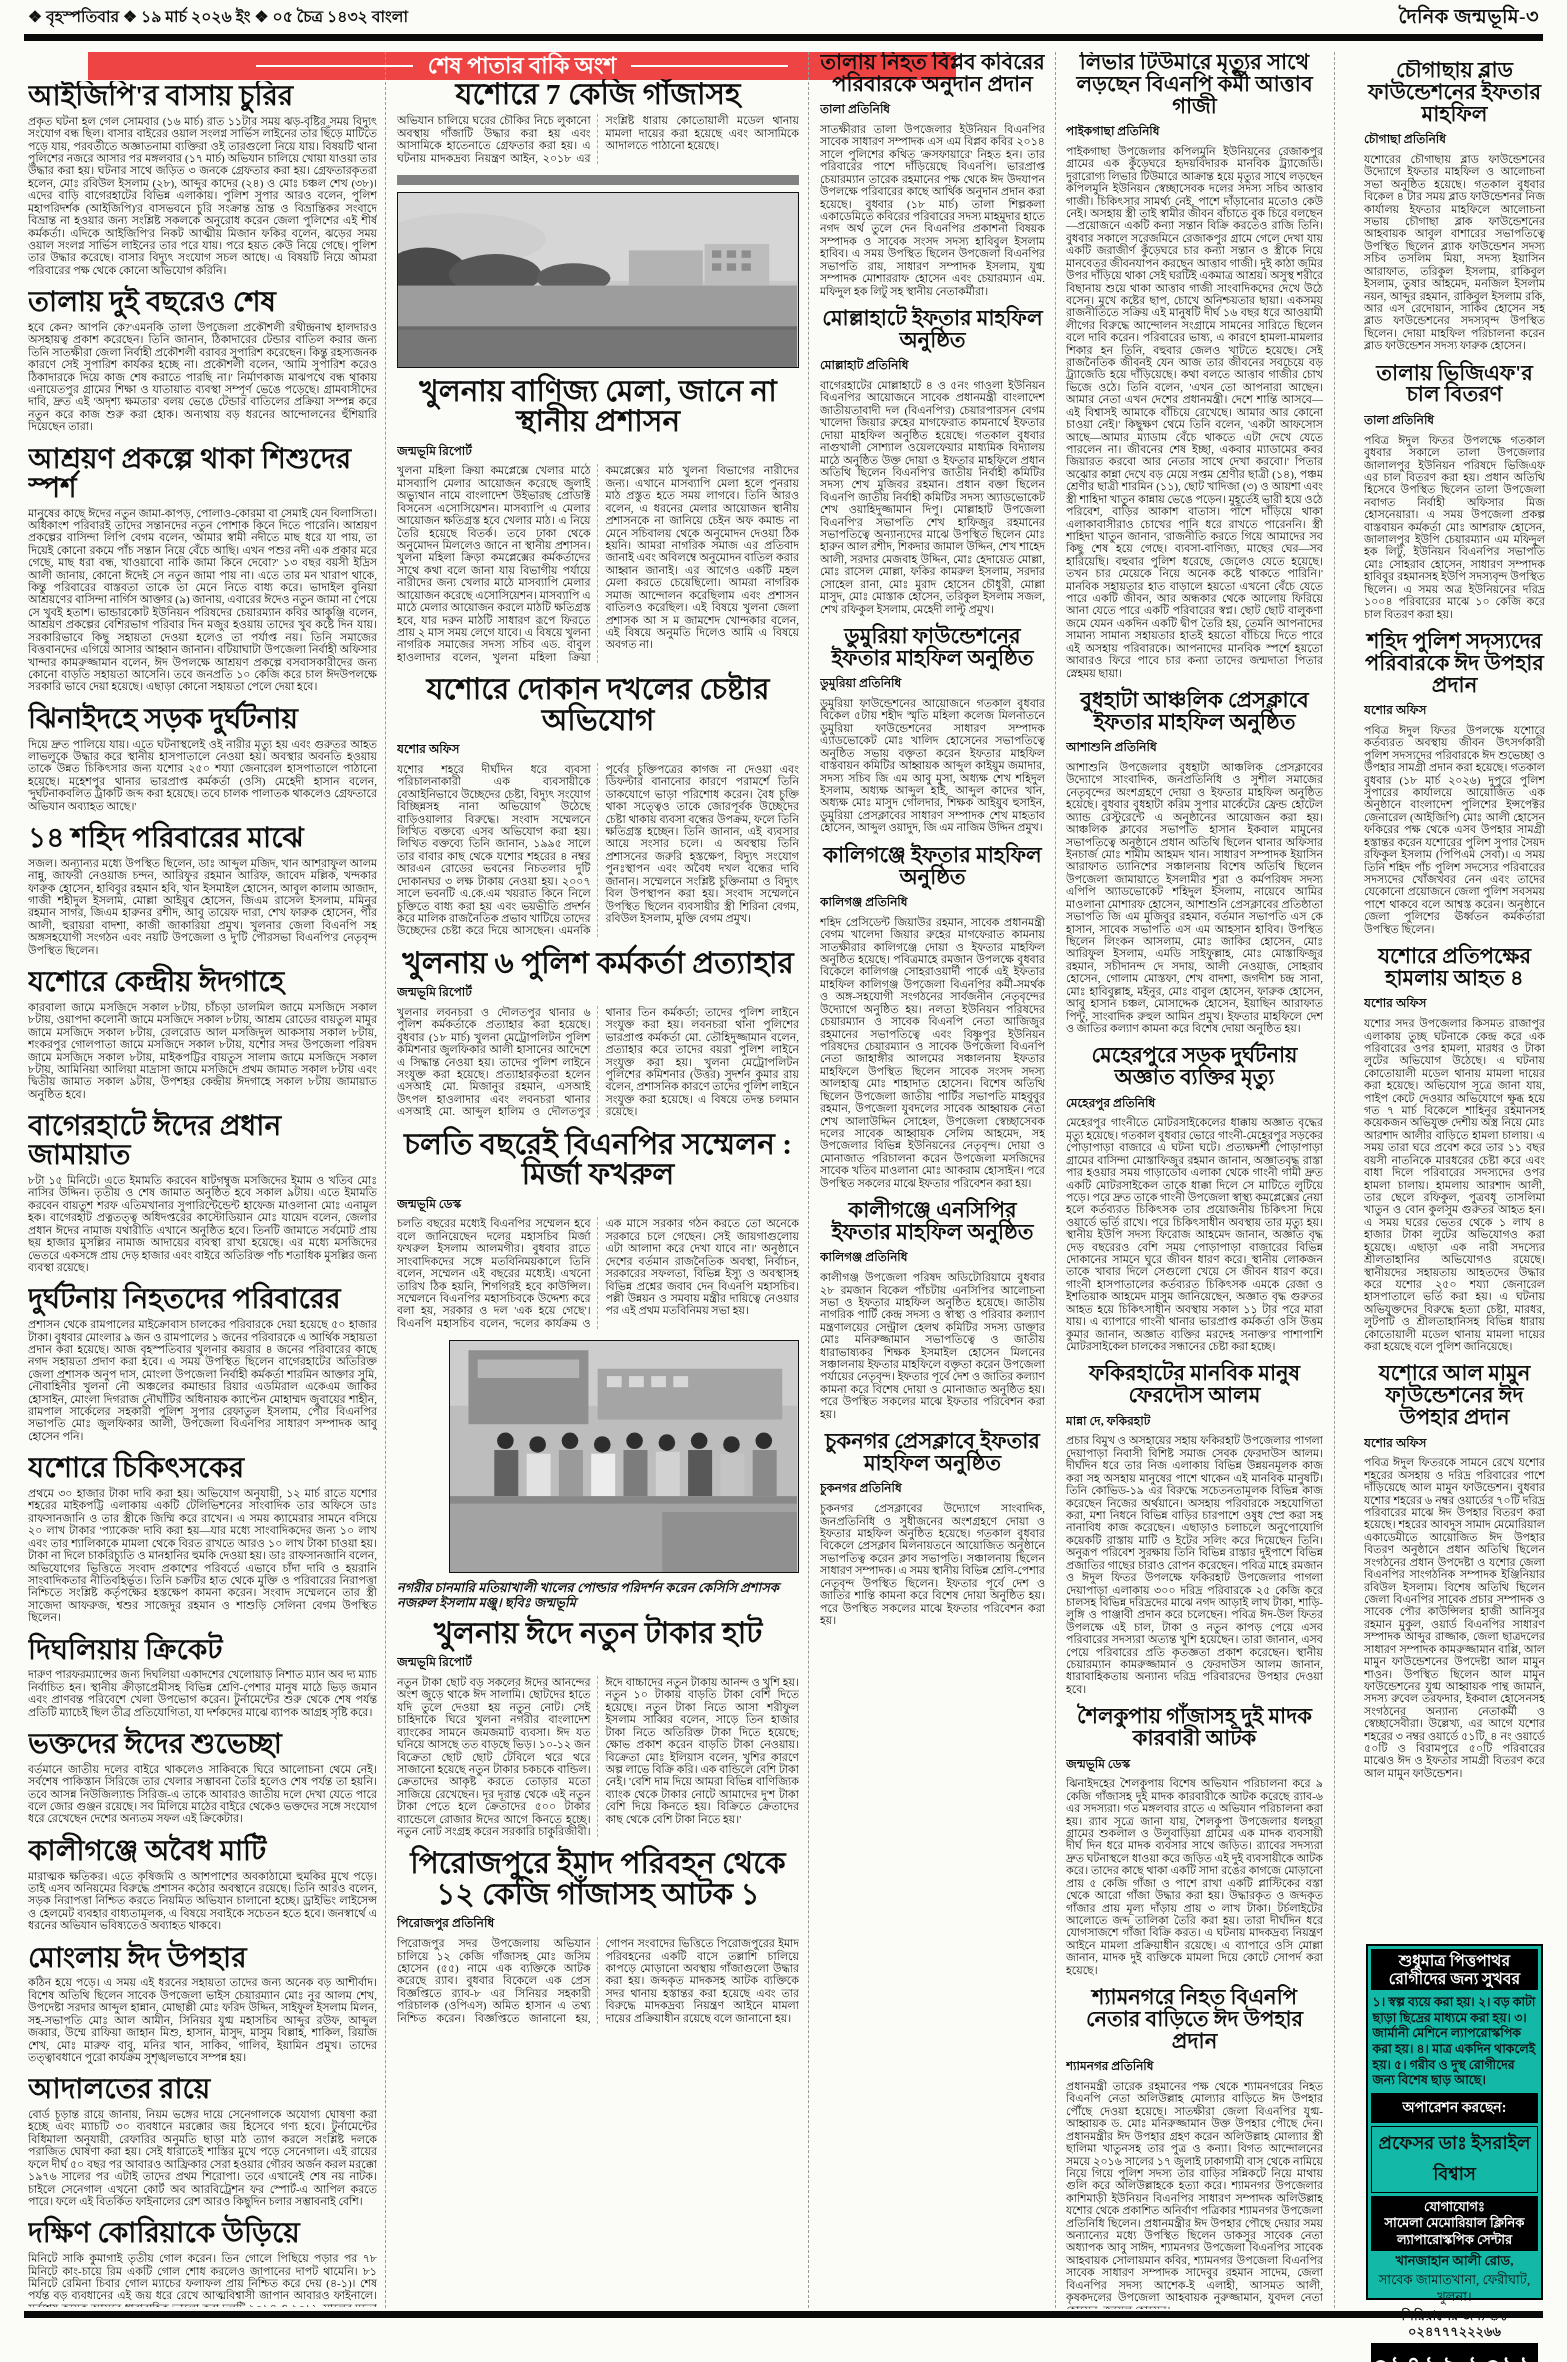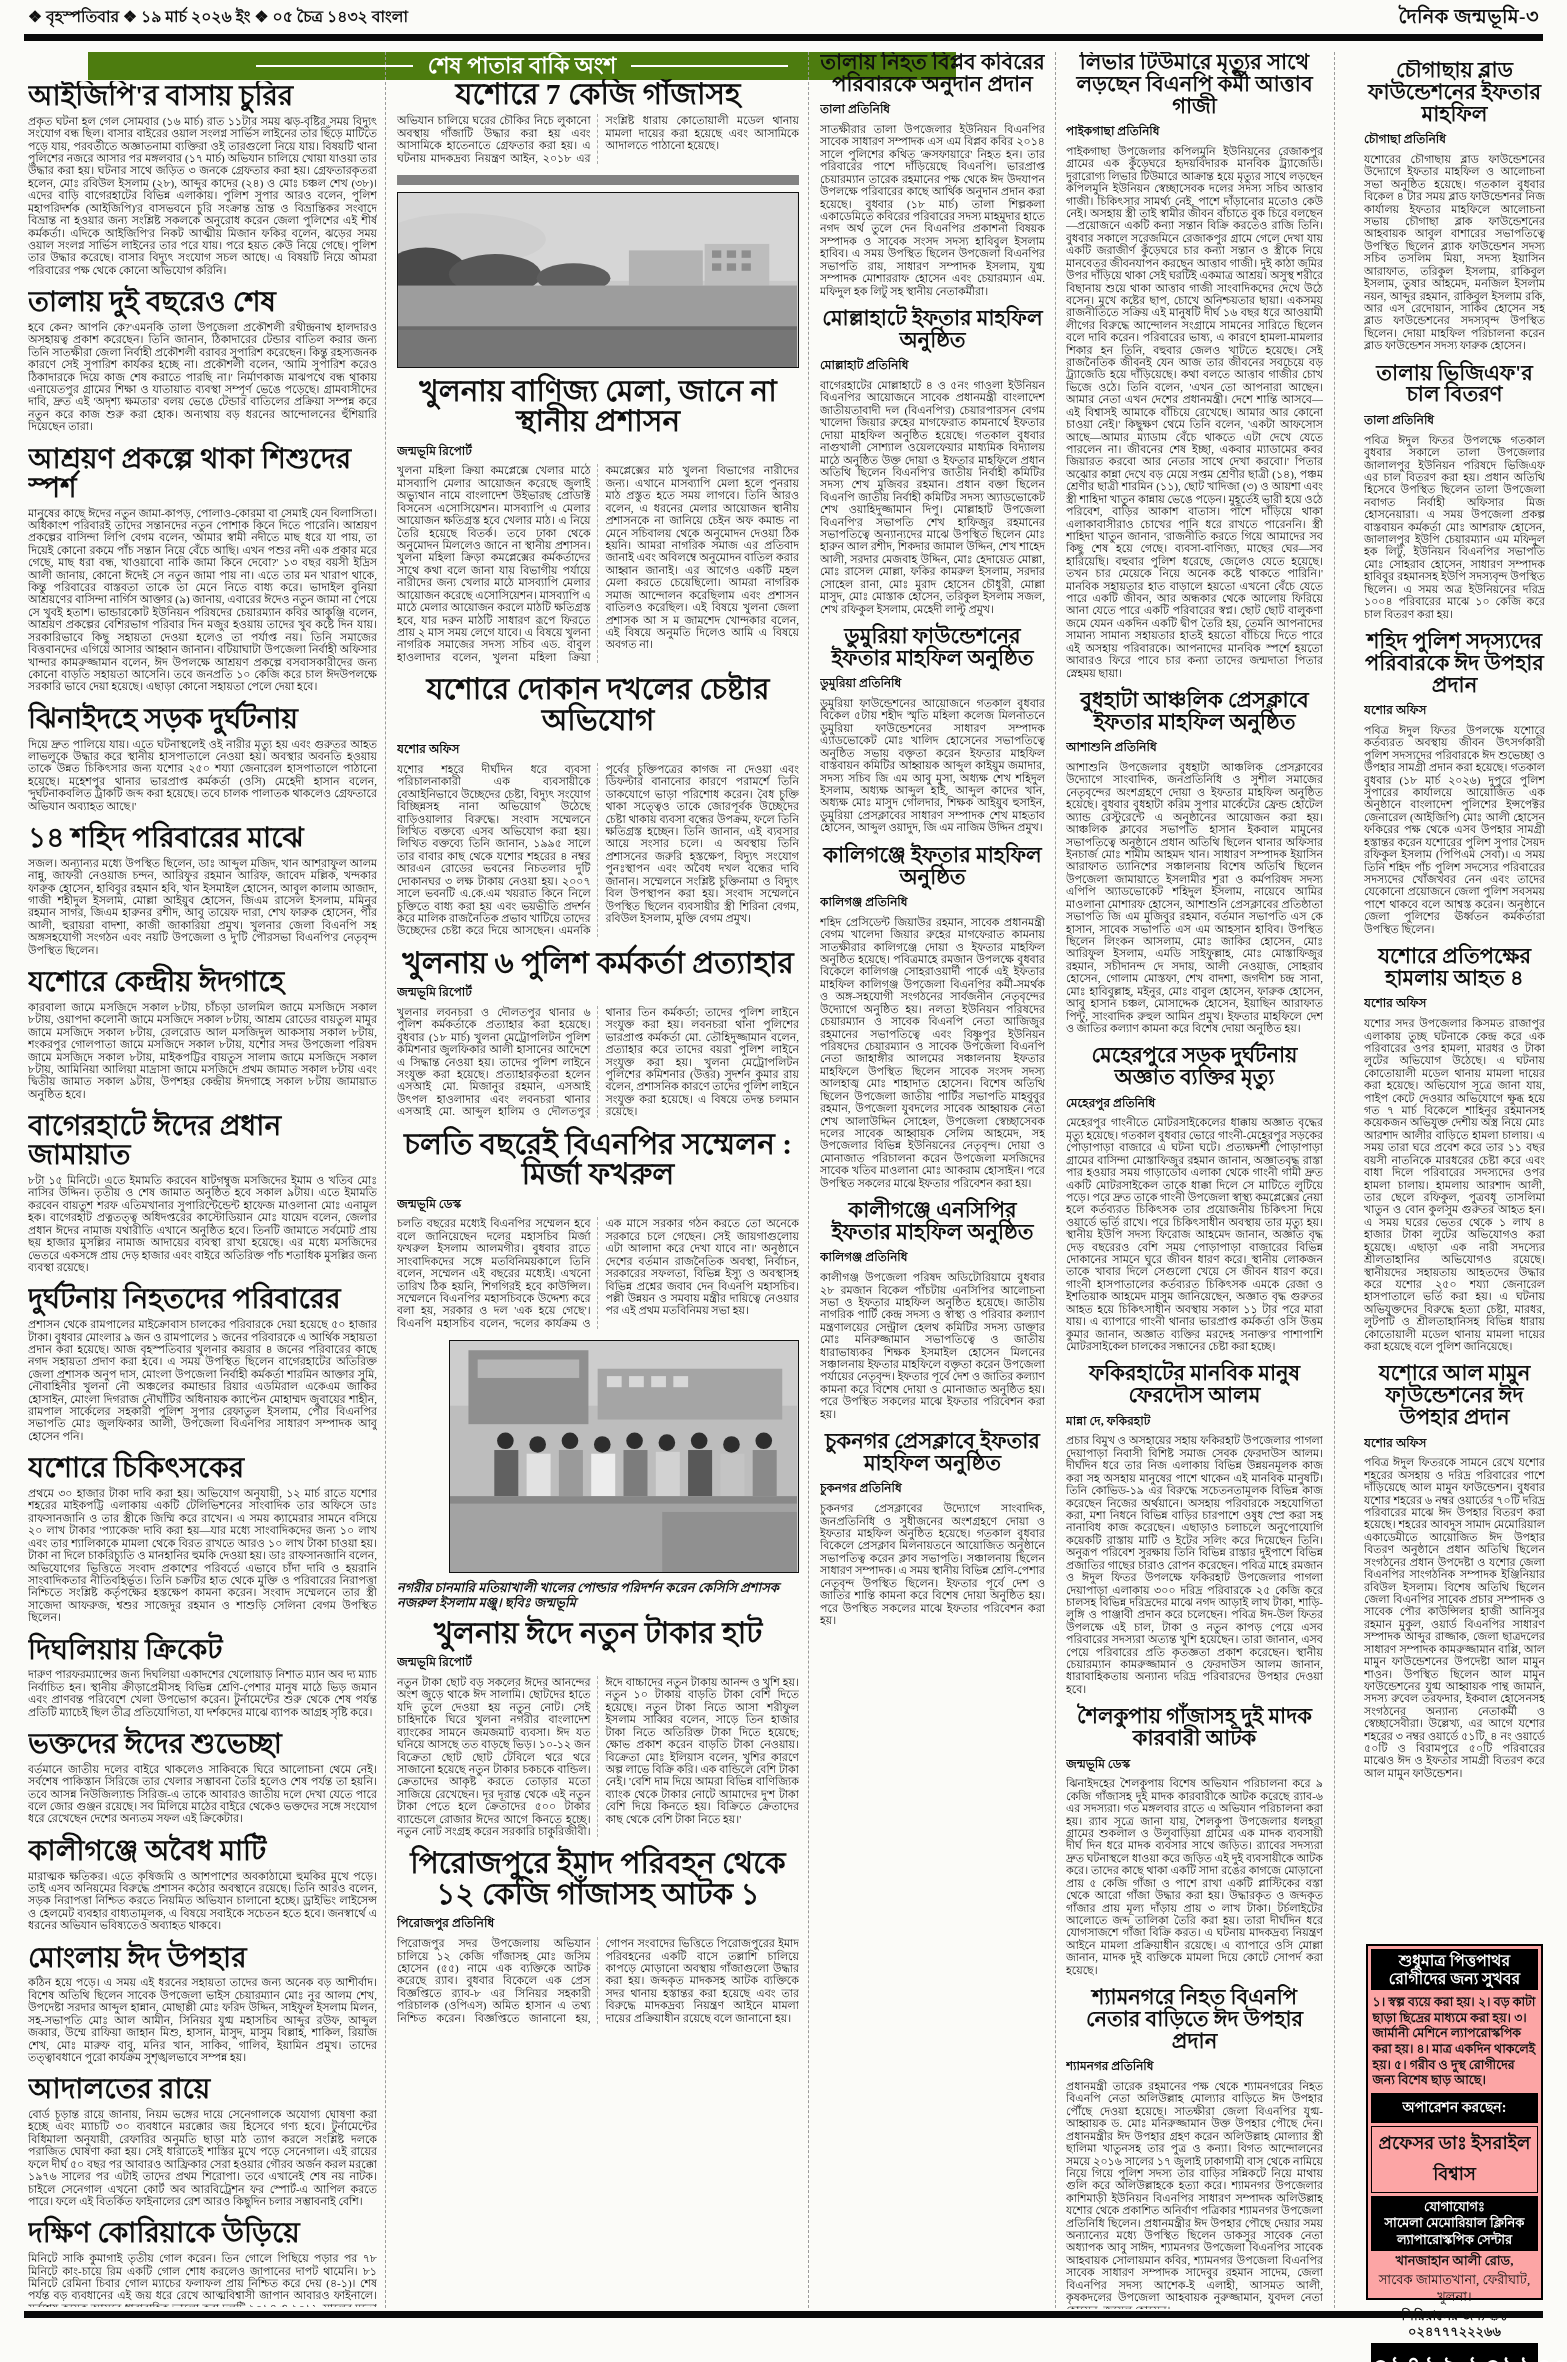--- a/index.html
+++ b/index.html
@@ -4,39 +4,39 @@
 <style>
   html,body{margin:0;padding:0;background:#e8e8e4;}
   .page{position:relative;width:1567px;height:2363px;background:#fbfbf8;overflow:hidden;
         font-family:"Liberation Serif","DejaVu Serif",serif;color:#101010;}
   .masthead{position:absolute;top:3.7px;left:28px;right:28px;height:28px;display:flex;
             justify-content:space-between;align-items:center;}
   .masthead .mleft{font-weight:bold;font-size:15.7px;}
   .masthead .mright{font-weight:bold;font-size:19.4px;letter-spacing:0.5px;}
   .toprule,.botrule{position:absolute;left:24px;width:1519px;height:7.4px;background:#0a0a0a;}
   .toprule{top:34px}.botrule{top:2311px}
-  .banner{position:absolute;left:88px;top:52px;width:868px;height:28px;background:#4d7c0f;
+  .banner{position:absolute;left:88px;top:52px;width:868px;height:28px;background:#ef4444;
           display:flex;align-items:center;justify-content:center;gap:14.8px;text-align:center;}
   .banner .bline{height:2.8px;background:#fff;flex:0 0 157px;}
   .banner .btxt{color:#fff;font-weight:bold;font-size:22px;white-space:nowrap;}
   .vline{position:absolute;top:52px;height:2256px;width:0;border-left:1.8px dashed #9a9a9a;}
   .col{position:absolute;overflow:hidden;}
   .article{margin:0 0 11px 0;}
   .hl{font-weight:bold;line-height:1.04;margin:0 0 4.6px 0;}
   .col-a .hl{font-size:28px;text-align:left;}
   .col-b .hl{font-size:29.5px;text-align:center;}
   .col-c .hl,.col-d .hl,.col-e .hl{font-size:21px;text-align:center;}
   .byline{font-weight:bold;font-size:12px;margin:0 0 2.8px 0;}
   .body{font-size:11px;line-height:1.13;text-align:justify;}
   .col-b .article .body{column-count:2;column-gap:14.8px;column-rule:0.9px dashed #aaa;}
   .sepbar{height:10px;background:#828282;margin:3.7px 0 7.4px 0;}
   .photo{border:1.8px solid #111;margin:1.8px 0 7.4px 0;overflow:hidden;background:#cfcfcf;}
   .caption{font-weight:bold;font-style:italic;font-size:13px;line-height:1.15;margin:0 0 7.4px 0;}
   .adbox{position:absolute;left:1366px;top:1944px;width:177px;height:356px;border:2.8px solid #000;
-         background:#fca5a5;padding:2.8px;box-sizing:border-box;display:flex;flex-direction:column;gap:2.8px;}
+         background:#14b8a6;padding:2.8px;box-sizing:border-box;display:flex;flex-direction:column;gap:2.8px;}
   .adblack{background:#000;color:#fff;font-weight:bold;text-align:center;padding:2.8px 1.8px;}
   .ad-title{font-size:15.7px;line-height:1.15;}
   .ad-list{font-weight:bold;font-size:12.5px;line-height:1.25;padding:1.8px 1.8px;}
   .ad-doctor{font-size:18px;font-weight:bold;text-align:center;border:1.8px solid #000;padding:1.8px;}
   .ad-contact{font-size:13px;line-height:1.25;}
   .ad-addr{font-weight:bold;font-size:13px;text-align:center;line-height:1.25;}
   .ad-phone{font-size:25px;letter-spacing:0.9px;}
 </style>
 </head>
 <body>

